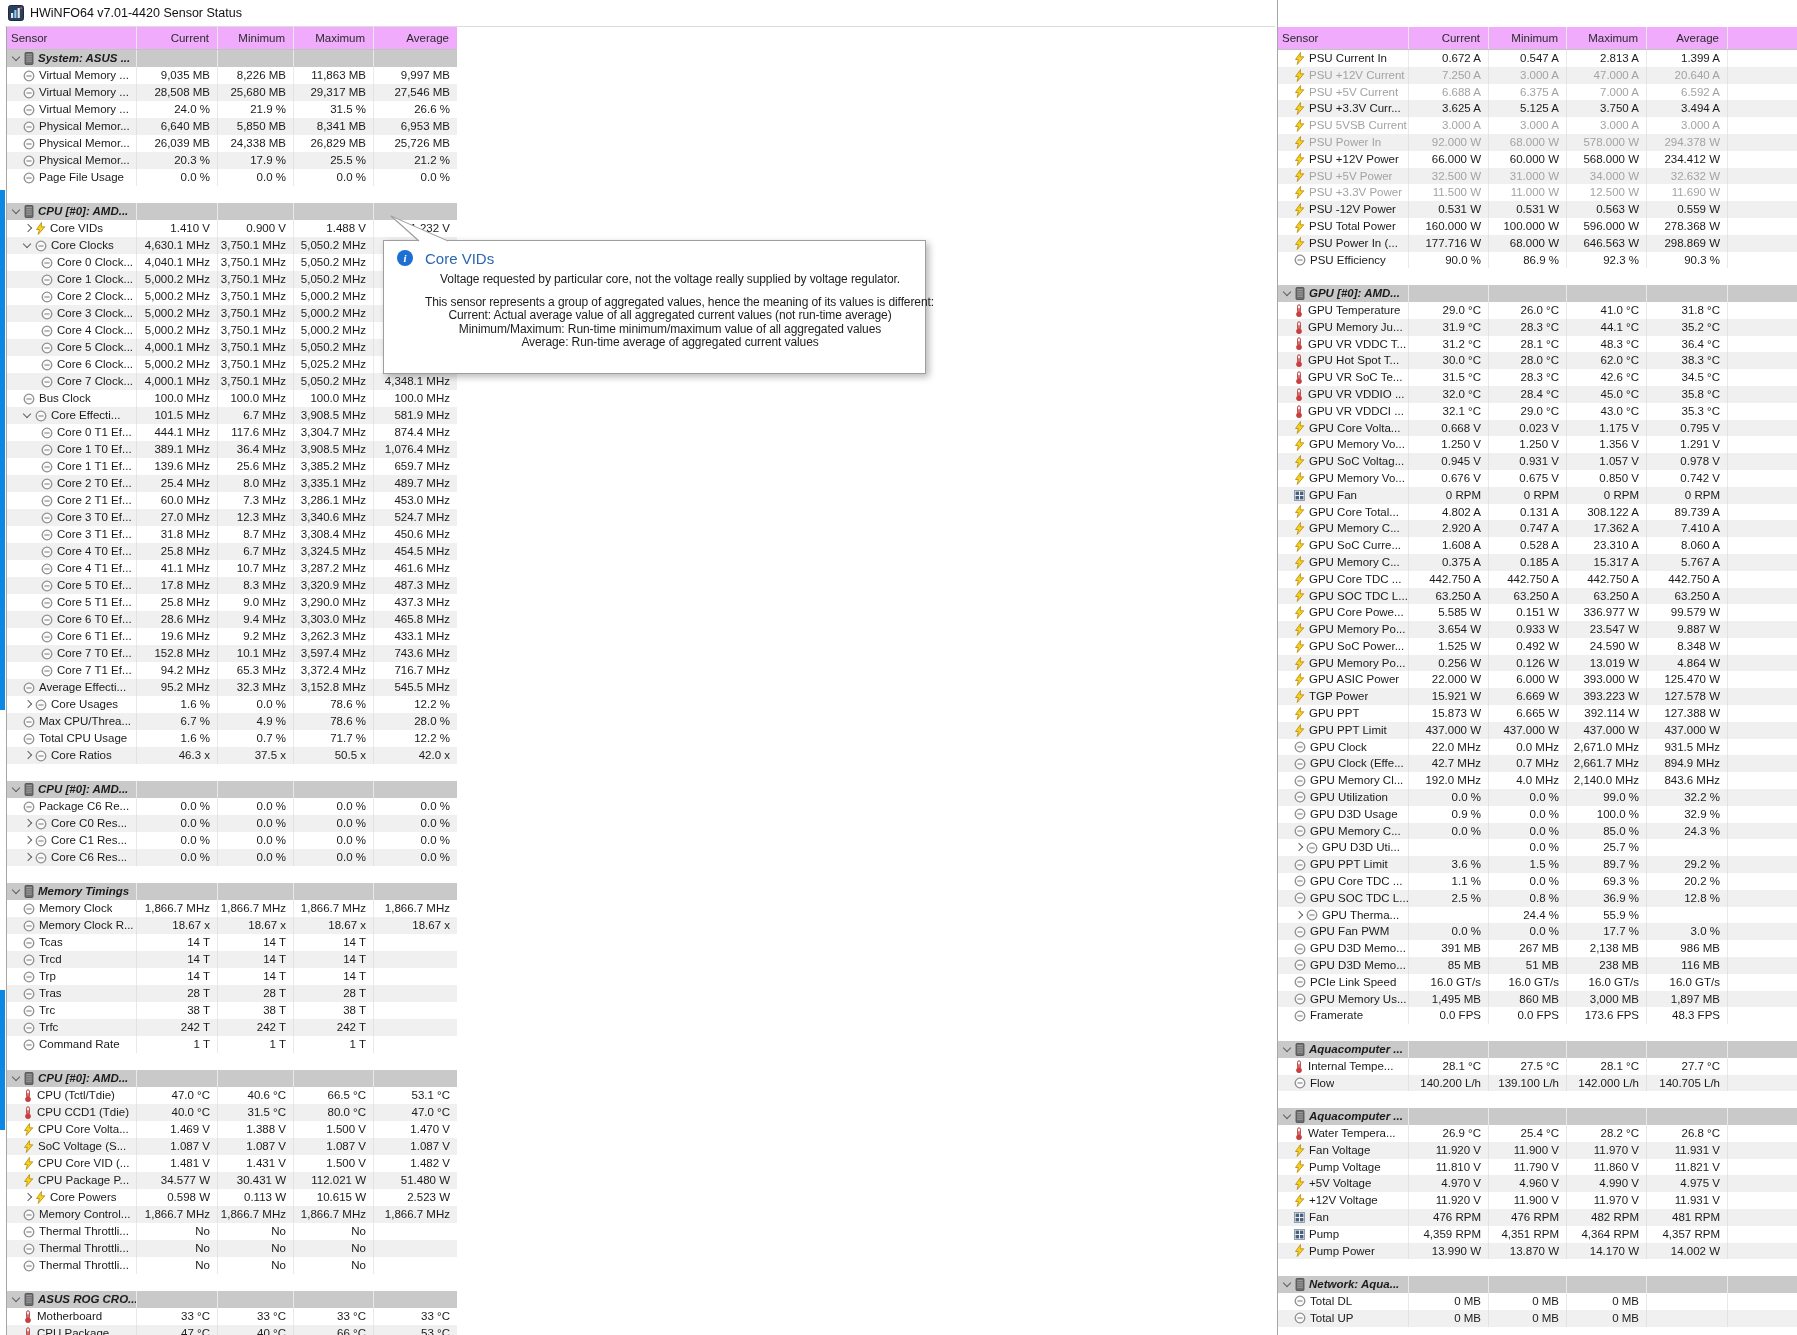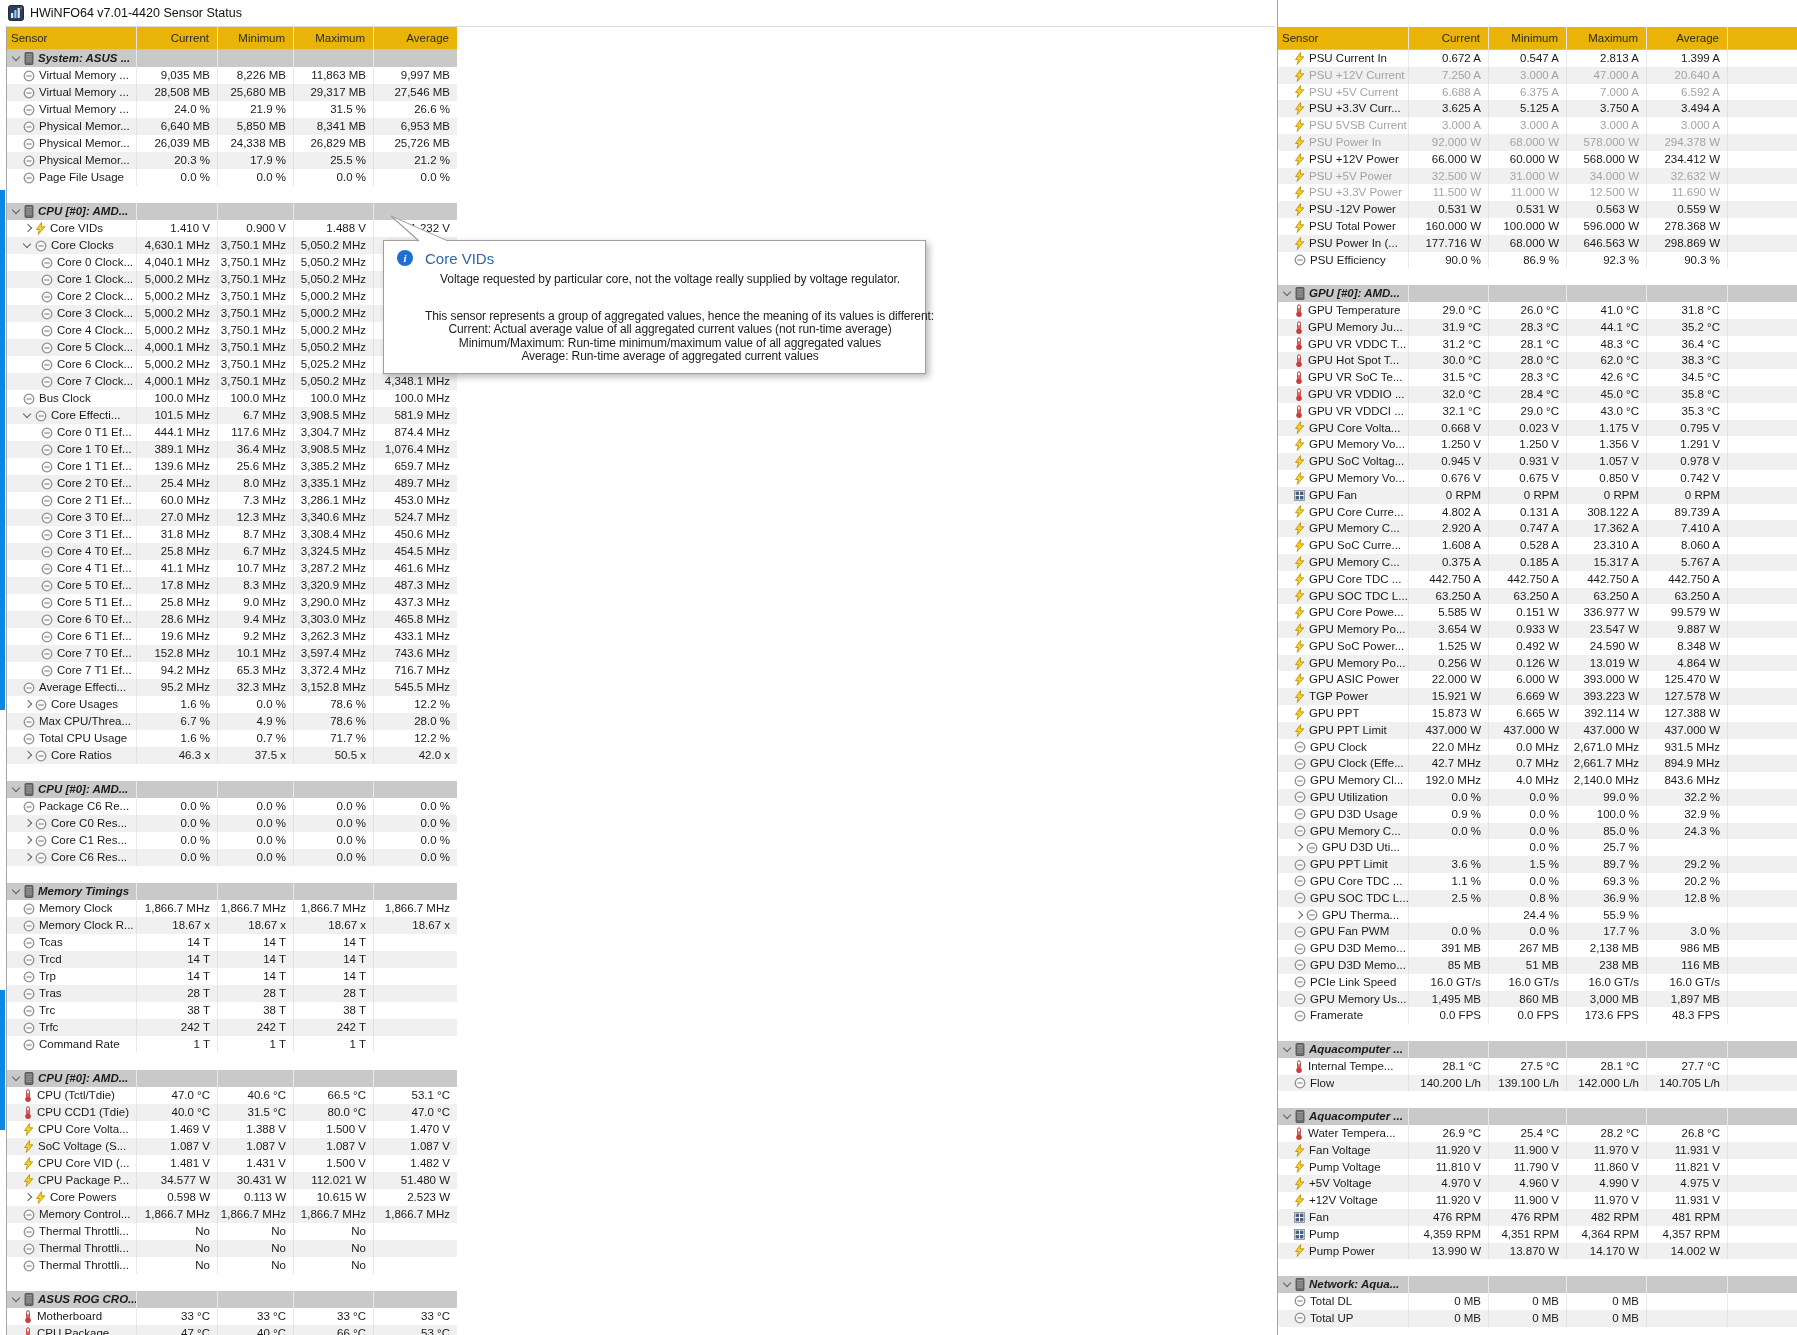--- a/index.html
+++ b/index.html
@@ -18,21 +18,21 @@
   #titlebar{position:absolute;left:5px;top:0;width:1270px;height:26px;background:#ffffff;
     border-bottom:1px solid #dcdcdc;display:flex;align-items:center;}
   #titlebar .appic{margin:0 6px 0 3px;display:inline-flex;}
   #titlebar .ttl{font-size:12.5px;color:#101010;}
   .wborder{position:absolute;top:0;width:1px;height:1335px;background:#a6a6a6;}
   #lborder{left:6px;} #rborder{left:1277px;}
   .bluestrip{position:absolute;left:0;width:5px;background:var(--edgeblue);}
   #bs1{top:190px;height:520px;} #bs2{top:990px;height:140px;}
 
   
-  .hdr{position:absolute;top:27px;height:22px;display:flex;background:#eab308;
+  .hdr{position:absolute;top:27px;height:22px;display:flex;background:#f0abfc;
     border-bottom:1px solid #c2c2c2;}
   #left-hdr{left:7px;width:450px;} #right-hdr{left:1278px;width:519px;}
   .hdr .hc{box-sizing:border-box;height:22px;line-height:22px;font-size:11.5px;color:#2a2a2a;
     text-align:right;padding-right:8px;border-left:1px solid var(--grid);overflow:hidden;}
   .hdr .hc.first{text-align:left;padding-left:4px;border-left:none;}
 
   
   .rowswrap{position:absolute;top:50px;}
   #left-rows{left:7px;width:450px;} #right-rows{left:1278px;width:519px;}
   .row{display:flex;box-sizing:border-box;}
@@ -63,21 +63,21 @@
     border-right:1.3px solid #606060;border-bottom:1.3px solid #606060;transform:rotate(-45deg);}
   .chev.open::before{top:3px;left:4px;transform:rotate(45deg);}
   .ic{display:inline-flex;align-items:center;flex:0 0 auto;}
 
   
   #tooltip{position:absolute;left:383px;top:240px;width:543px;height:134px;background:#ffffff;
     border:1px solid #9e9e9e;box-shadow:3px 3px 7px rgba(0,0,0,0.28);z-index:50;box-sizing:border-box;
     padding:9px 10px 6px 41px;}
   #tooltip .tt-title{font-size:15px;color:var(--blue);margin-bottom:6px;}
   #tooltip .tt-line{font-size:12px;line-height:13.6px;color:#1d1d1d;white-space:nowrap;letter-spacing:-0.1px;text-align:center;}
-  #tooltip .tt-line.gap{margin-top:23px;}
+  #tooltip .tt-line.gap{margin-top:9px;}
   #tt-info{position:absolute;left:13px;top:9px;width:16px;height:16px;border-radius:50%;
     background:#1d6fd1;color:#ffffff;font-size:11px;font-weight:bold;font-style:italic;
     display:flex;align-items:center;justify-content:center;font-family:"Liberation Serif",serif;}
   #tt-pointer{position:absolute;left:386px;top:214px;z-index:51;}
 </style>
 </head>
 <body>
 
 <div class="bluestrip" id="bs1"></div>
 <div class="bluestrip" id="bs2"></div>
@@ -1730,21 +1730,21 @@
       <div class="cell v cf"></div>
     </div>
     <div class="row">
       <div class="cell sensor c0">
         <span class="sp16"></span>
         <span class="ic">
           <svg width="11" height="13" viewBox="0 0 11 13">
             <path d="M6.5 0.5 L1.5 7.5 L4.3 7.5 L3.2 12.5 L9.8 4.8 L6.3 4.8 Z" fill="#f7d31c" stroke="#b8860b" stroke-width="0.8"></path>
           </svg>
         </span>
-        <span class="lbl">GPU Core Curre...</span>
+        <span class="lbl">GPU Core Total...</span>
       </div>
       <div class="cell v c1">4.802 A</div>
       <div class="cell v c2">0.131 A</div>
       <div class="cell v c3">308.122 A</div>
       <div class="cell v c4">89.739 A</div>
       <div class="cell v cf"></div>
     </div>
     <div class="row odd">
       <div class="cell sensor c0">
         <span class="sp16"></span>

